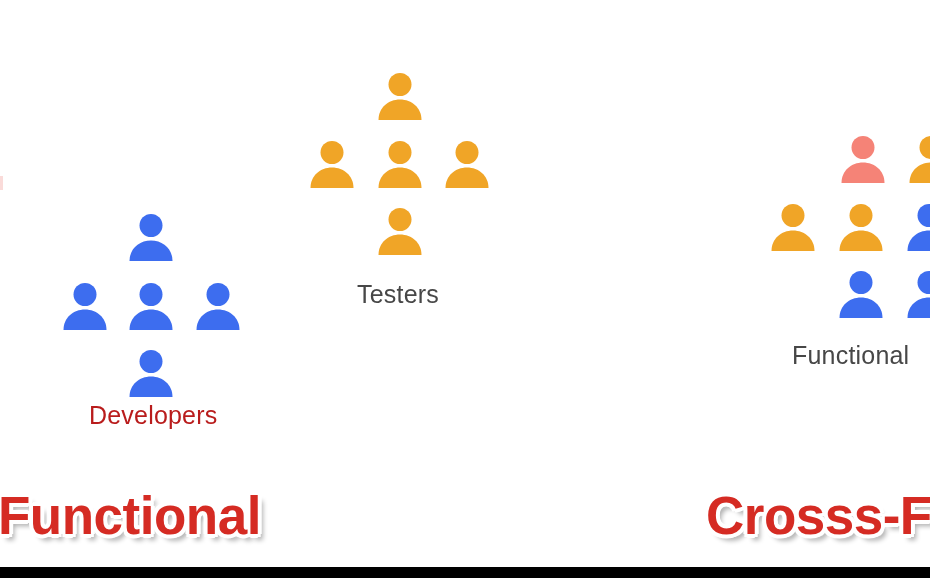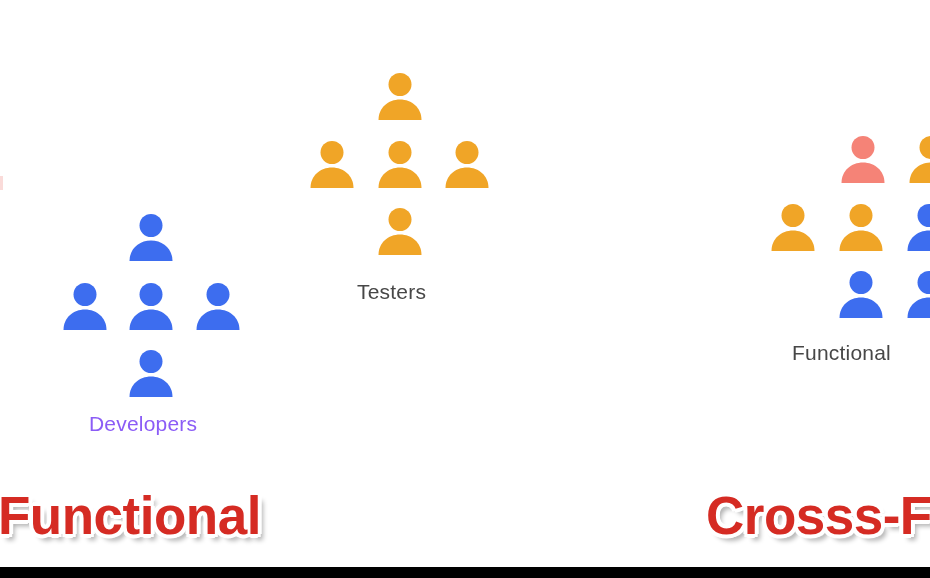--- a/index.html
+++ b/index.html
@@ -28,21 +28,21 @@
   .person svg {
     display: block;
     width: 100%;
     height: 100%;
   }
 
   
   .group-label {
     position: absolute;
     font-family: "Liberation Sans", sans-serif;
-    font-size: 21px;
+    font-size: 25px;
     color: #474747;
     letter-spacing: 0.2px;
     white-space: nowrap;
   }
 
   
   .caption {
     position: absolute;
     font-family: "Liberation Sans", sans-serif;
     font-size: 53px;
@@ -114,21 +114,21 @@
           <circle cx="28" cy="16.5" r="11.5" fill="#3D6DEF"></circle>
           <path d="M6.5 52 C6.5 39.8 16.1 31.5 28 31.5 C39.9 31.5 49.5 39.8 49.5 52 Z" fill="#3D6DEF"></path>
         </svg>
       </div>
       <div class="person" style="left: 123px; top: 345px;">
         <svg viewBox="0 0 56 56" xmlns="http://www.w3.org/2000/svg">
           <circle cx="28" cy="16.5" r="11.5" fill="#3D6DEF"></circle>
           <path d="M6.5 52 C6.5 39.8 16.1 31.5 28 31.5 C39.9 31.5 49.5 39.8 49.5 52 Z" fill="#3D6DEF"></path>
         </svg>
       </div>
-      <div class="group-label" style="left: 89px; top: 412px; color: #8b5cf6;">Developers</div>
+      <div class="group-label" style="left: 89px; top: 401px; color: #b91c1c;">Developers</div>
       <div class="person" style="left: 372px; top: 68px;">
         <svg viewBox="0 0 56 56" xmlns="http://www.w3.org/2000/svg">
           <circle cx="28" cy="16.5" r="11.5" fill="#F0A527"></circle>
           <path d="M6.5 52 C6.5 39.8 16.1 31.5 28 31.5 C39.9 31.5 49.5 39.8 49.5 52 Z" fill="#F0A527"></path>
         </svg>
       </div>
       <div class="person" style="left: 304px; top: 136px;">
         <svg viewBox="0 0 56 56" xmlns="http://www.w3.org/2000/svg">
           <circle cx="28" cy="16.5" r="11.5" fill="#F0A527"></circle>
           <path d="M6.5 52 C6.5 39.8 16.1 31.5 28 31.5 C39.9 31.5 49.5 39.8 49.5 52 Z" fill="#F0A527"></path>

